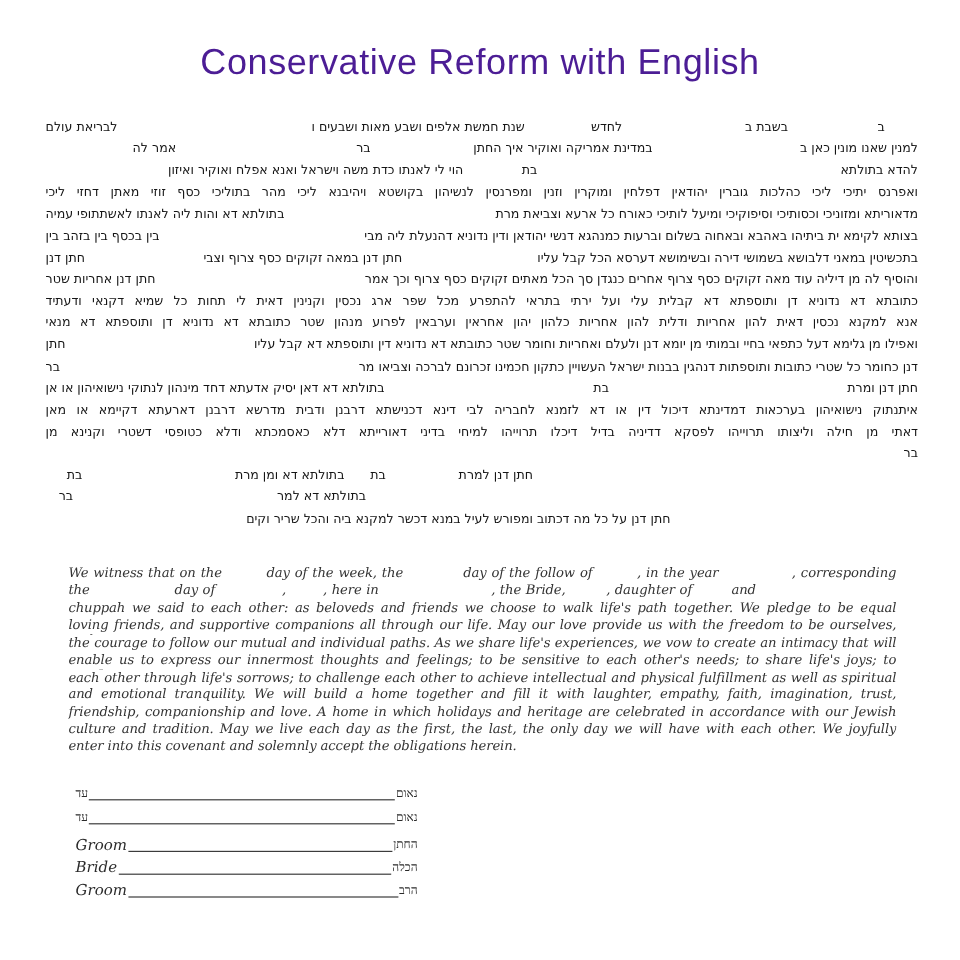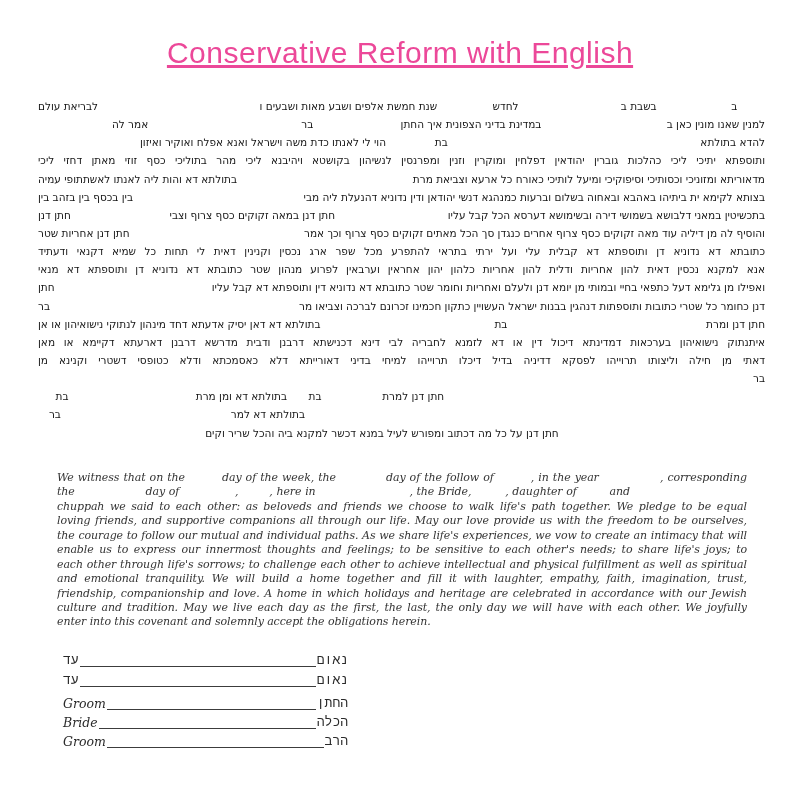--- a/index.html
+++ b/index.html
@@ -3,21 +3,21 @@
 <meta charset="utf-8">
 <style>
   html,body{margin:0;padding:0;}
   body{
     width:800px;height:800px;background:#ffffff;position:relative;
     font-family:"DejaVu Sans",sans-serif;overflow:hidden;
   }
   .title{
     position:absolute;top:36px;left:0;width:800px;text-align:center;
     font-family:"Liberation Sans","DejaVu Sans",sans-serif;
-    font-size:30px;font-weight:400;letter-spacing:0.5px;color:#ec4899;text-decoration:underline;
+    font-size:30px;font-weight:400;letter-spacing:0.5px;color:#4c1d95;
   }
   
   .heb{
     position:absolute;left:38px;top:100px;width:727px;direction:rtl;
     font-family:"DejaVu Sans",sans-serif;font-size:10.5px;color:#151515;
   }
   .hl{display:flex;align-items:baseline;height:18.15px;white-space:nowrap;overflow:hidden;}
   .hl .t{flex:0 0 auto;}
   .hl .g{flex:1 1 0;min-width:0;}
   .hj{display:block;height:18.15px;text-align:justify;text-align-last:justify;overflow:hidden;}
@@ -27,21 +27,21 @@
     font-family:"DejaVu Serif","Liberation Serif",serif;font-style:italic;
     font-size:11px;letter-spacing:-0.1px;color:#333333;
   }
   .el{height:14.45px;text-align:justify;text-align-last:justify;overflow:hidden;}
   .el .eg{display:inline-block;height:1px;}
   .el-last{text-align-last:left;}
   
   .sig{position:absolute;left:63px;top:654px;width:285px;color:#2a2a2a;}
   .srow{display:flex;align-items:flex-end;height:13px;}
   .sline{flex:1 1 auto;border-bottom:1px solid #3c3c3c;height:12px;margin:0 1px;}
-  .s-he{font-family:Liberation Mono, monospace;font-size:13px;direction:rtl;line-height:1;}
+  .s-he{font-family:Liberation Serif, serif;font-size:10px;direction:rtl;line-height:1;}
   .s-en{font-family:"DejaVu Serif","Liberation Serif",serif;font-style:italic;font-size:12.5px;line-height:1;text-align:center;}
   .m7{margin-top:7px;}.m10{margin-top:10px;}.m6{margin-top:6px;}
 </style>
 </head>
 <body>
 
 <div class="title">Conservative Reform with English</div>
 
 <div class="heb">
 
@@ -54,38 +54,38 @@
     <span class="t">לחדש</span>
     <span class="g" style="flex:54"></span>
     <span class="t">שנת חמשת אלפים ושבע מאות ושבעים ו</span>
     <span class="g" style="flex:158"></span>
     <span class="t">לבריאת עולם</span>
   </div>
 
   <div class="hl">
     <span class="t">למנין שאנו מונין כאן ב</span>
     <span class="g" style="flex:122"></span>
-    <span class="t">במדינת בדיני הצפונית איך החתן</span>
+    <span class="t">במדינת אמריקה ואוקיר איך החתן</span>
     <span class="g" style="flex:85"></span>
     <span class="t">בר</span>
     <span class="g" style="flex:149"></span>
     <span class="t">אמר לה</span>
     <span class="g" style="flex:72"></span>
   </div>
 
   <div class="hl">
     <span class="t">להדא בתולתא</span>
     <span class="g" style="flex:270"></span>
     <span class="t">בת</span>
     <span class="g" style="flex:52"></span>
     <span class="t">הוי לי לאנתו כדת משה וישראל ואנא אפלח ואוקיר ואיזון</span>
     <span class="g" style="flex:109"></span>
   </div>
 
-  <div class="hj">ותוספתא יתיכי ליכי כהלכות גוברין יהודאין דפלחין ומוקרין וזנין ומפרנסין לנשיהון בקושטא ויהיבנא ליכי מהר בתוליכי כסף זוזי מאתן דחזי ליכי</div>
+  <div class="hj">ואפרנס יתיכי ליכי כהלכות גוברין יהודאין דפלחין ומוקרין וזנין ומפרנסין לנשיהון בקושטא ויהיבנא ליכי מהר בתוליכי כסף זוזי מאתן דחזי ליכי</div>
 
   <div class="hl">
     <span class="t">מדאוריתא ומזוניכי וכסותיכי וסיפוקיכי ומיעל לותיכי כאורח כל ארעא וצביאת מרת</span>
     <span class="g" style="flex:82"></span>
     <span class="t">בתולתא דא והות ליה לאנתו לאשתתופי עמיה</span>
   </div>
 
   <div class="hl">
     <span class="t">בצותא לקימא ית ביתיהו באהבא ובאחוה בשלום וברעות כמנהגא דנשי יהודאן ודין נדוניא דהנעלת ליה מבי</span>
     <span class="g" style="flex:30"></span>

